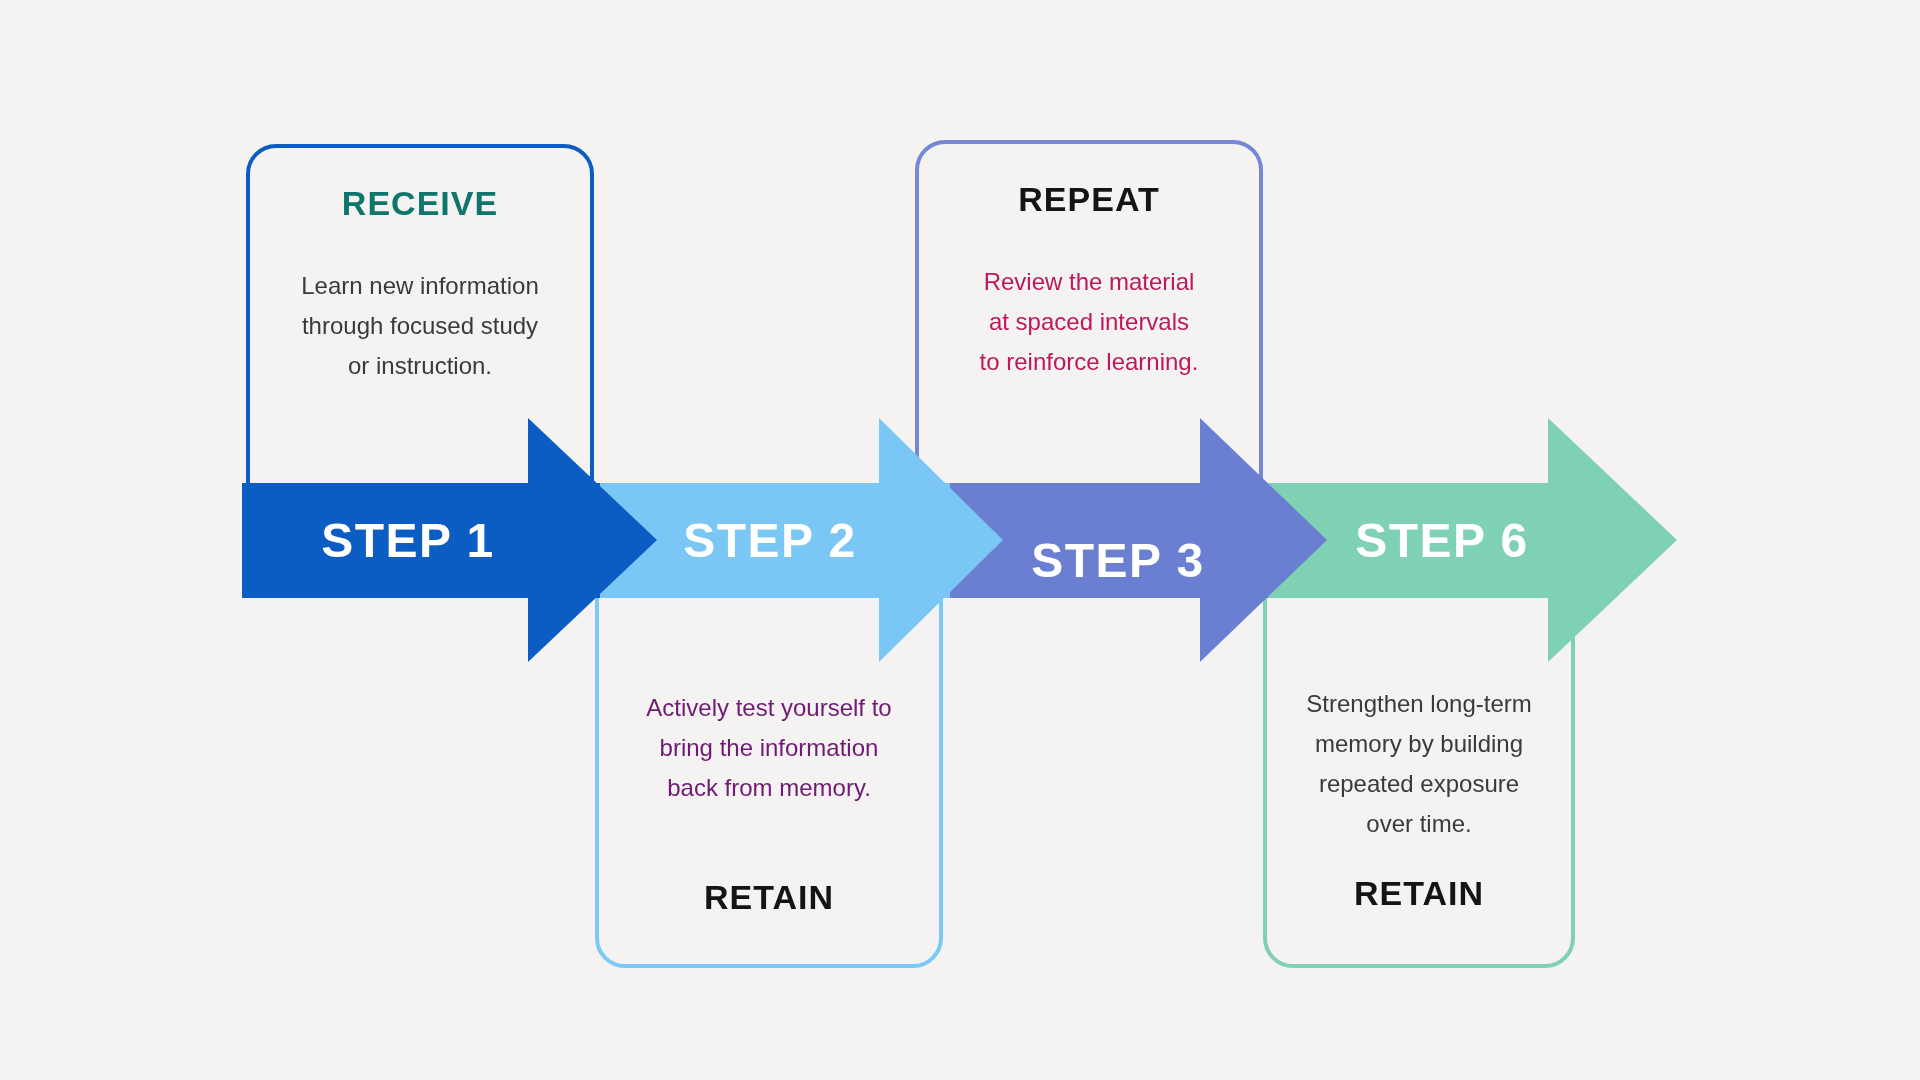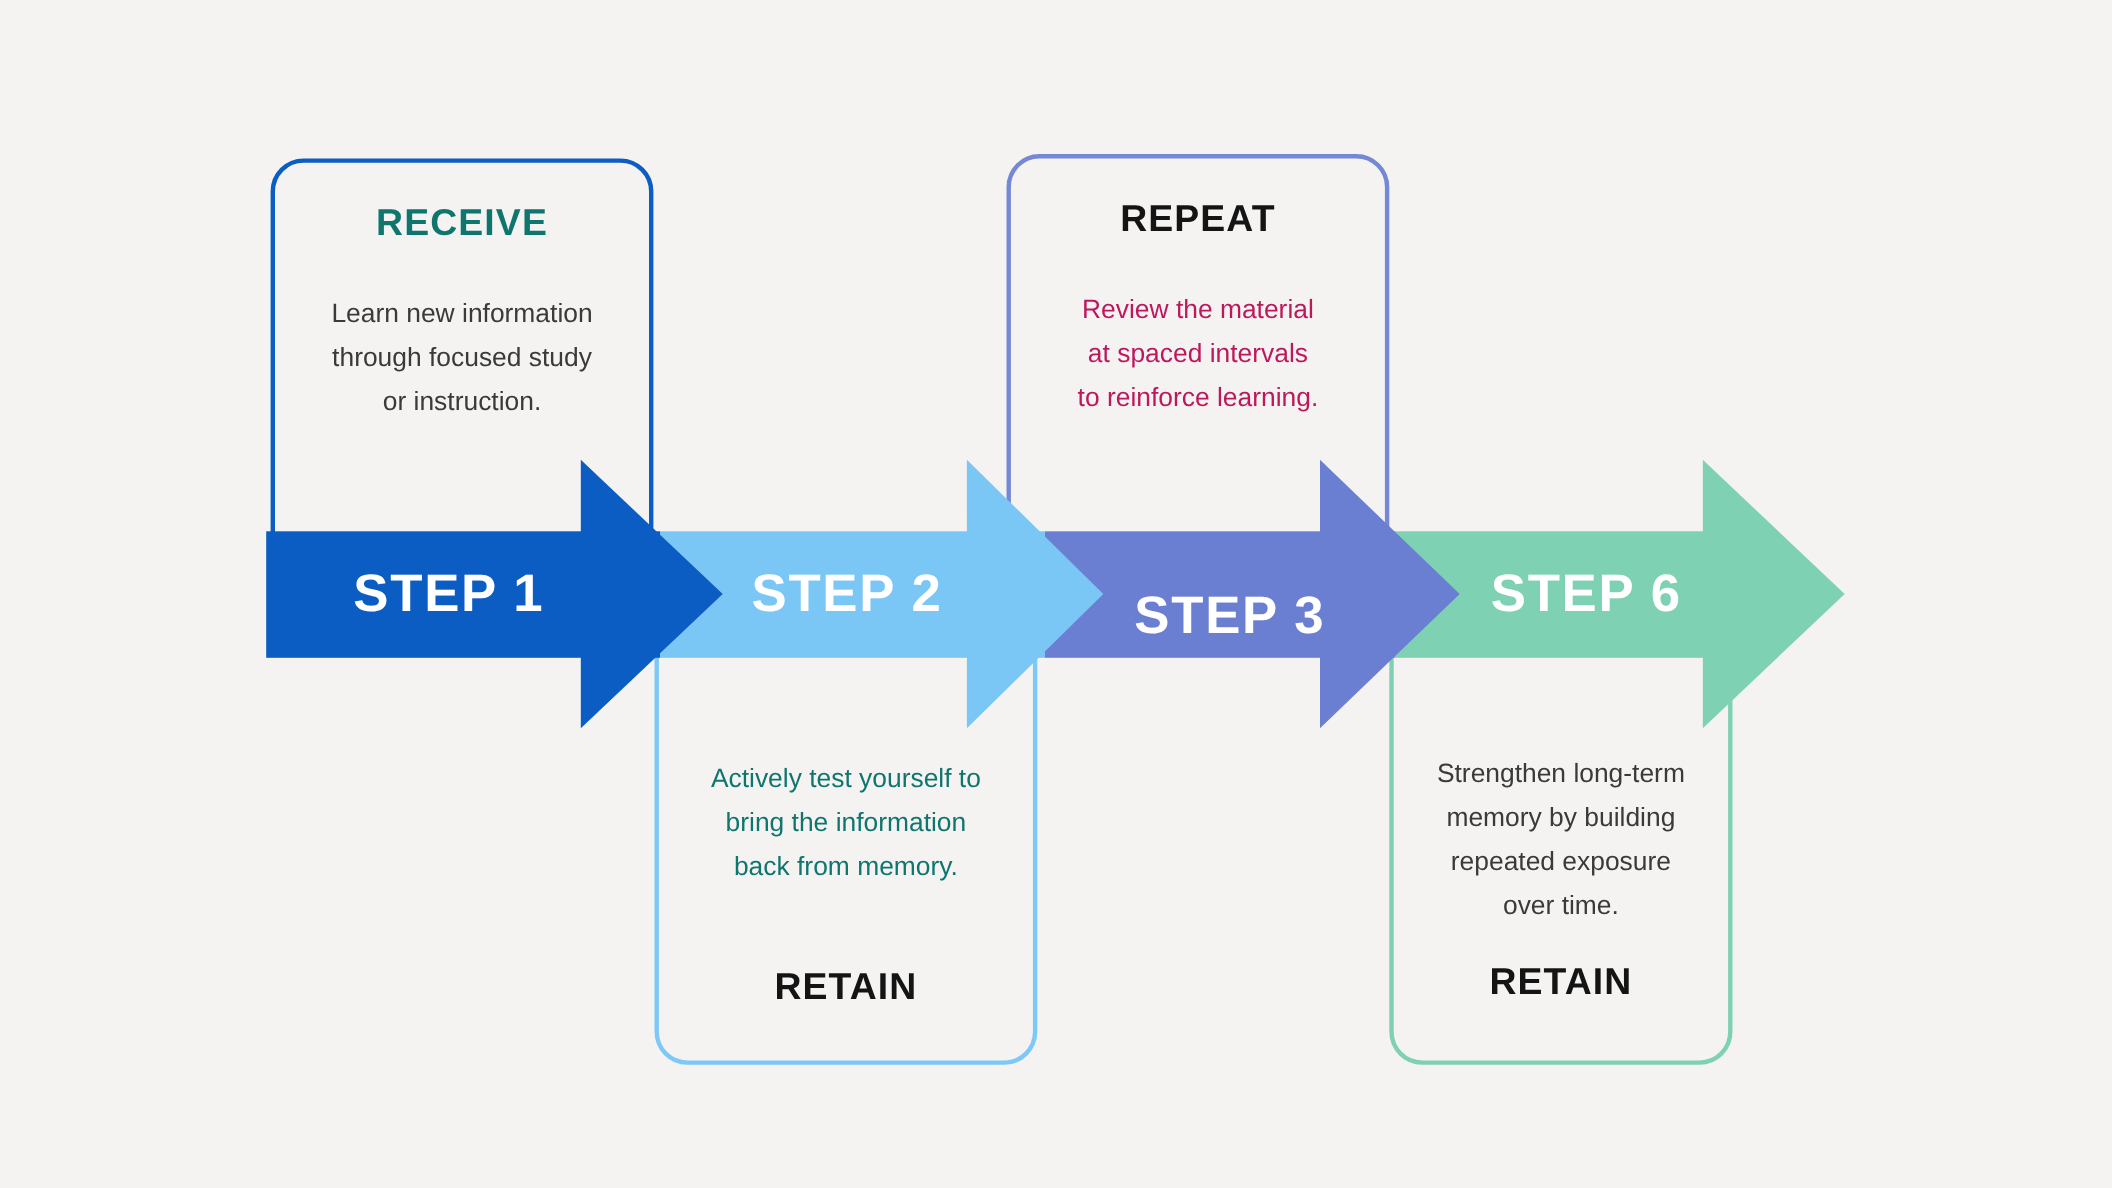--- a/index.html
+++ b/index.html
@@ -64,21 +64,21 @@
 <div class="stage" style="background-color: rgb(244, 243, 242);">
 
   <div class="card pos-top" id="card-receive" style="border-color: rgb(11, 92, 195);">
     <div class="card-title" style="color: #0f766e;">RECEIVE</div>
     <div class="card-body" style="color: rgb(58, 58, 58);">Learn new information
 through focused study
 or instruction.</div>
   </div>
 
   <div class="card pos-bottom" id="card-recall" style="border-color: rgb(124, 200, 247);">
-    <div class="card-body" style="color: #0f766e;">Actively test yourself to
+    <div class="card-body" style="color: #701a75;">Actively test yourself to
 bring the information
 back from memory.</div>
     <div class="card-title" style="color: rgb(20, 20, 20);">RETAIN</div>
   </div>
 
   <div class="card pos-top" id="card-repeat" style="border-color: rgb(116, 136, 213);">
     <div class="card-title" style="color: rgb(20, 20, 20);">REPEAT</div>
     <div class="card-body" style="color: #be185d;">Review the material
 at spaced intervals
 to reinforce learning.</div>

